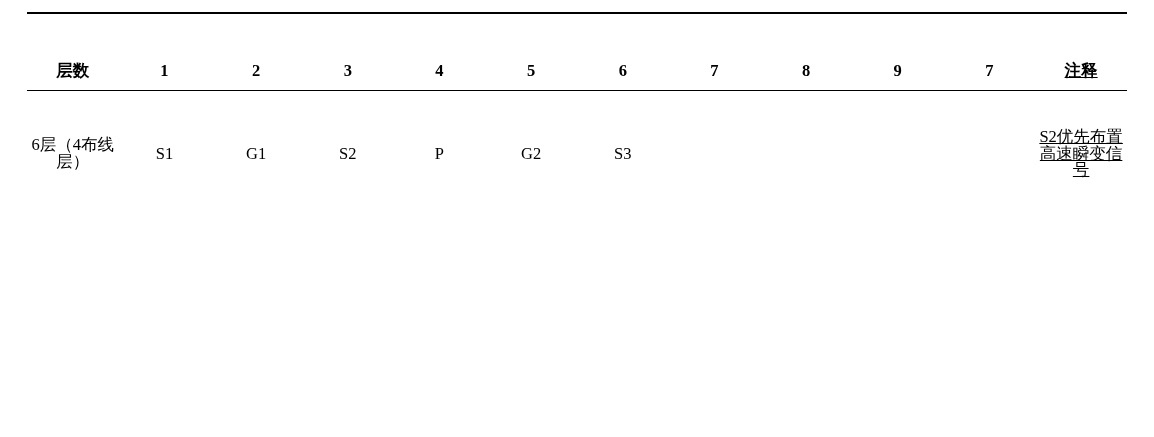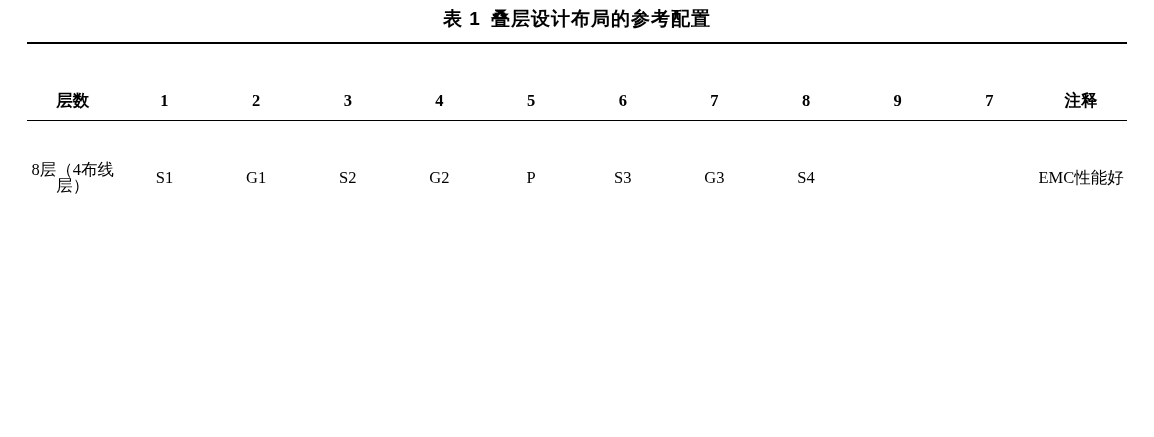--- a/index.html
+++ b/index.html
@@ -28,21 +28,21 @@
     letter-spacing: 1px;
     padding-top: 6px;
     padding-bottom: 10px;
   }
   .table-title .title-num {
     margin-right: 10px;
   }
   table.stack {
     border-collapse: collapse;
     width: 1100px;
-    margin: 0 auto;
+    margin: 12px auto;
     table-layout: fixed;
   }
   table.stack th, table.stack td {
     font-size: 16.5px;
     font-family: "Liberation Serif", serif;
     padding: 0;
     text-align: center;
     vertical-align: middle;
     line-height: 1.0;
     height: 38px;
@@ -64,30 +64,28 @@
   th.col-layers, td.col-layers {
     width: 170px;
     text-align: center;
   }
   th.col-n, td.col-n {
     width: 57px;
   }
   th.col-note, td.col-note {
     width: 360px;
     text-align: center;
+    text-decoration: underline;
   }
 </style>
 </head>
 <body>
 
 <div class="page">
 
-  <div class="table-title">
-    <span class="title-num">表 1</span><span>叠层设计布局的参考配置</span>
-  </div>
 
   <table class="stack">
     <colgroup>
       <col class="col-layers">
       <col class="col-n">
         <col class="col-n">
         <col class="col-n">
         <col class="col-n">
         <col class="col-n">
       <col class="col-n">
@@ -114,34 +112,34 @@
         <th class="col-n">9</th>
         <th class="col-n">7</th>
         <th class="col-note">注释</th>
       </tr>
       <tr class="rule-mid">
         <td colspan="12"></td>
       </tr>
 
 
 
-
       <tr>
-        <td class="col-layers">8层（4布线层）</td>
+        <td class="col-layers">6层（4布线层）</td>
         <td class="col-n">S1</td>
         <td class="col-n">G1</td>
         <td class="col-n">S2</td>
+        <td class="col-n">P</td>
         <td class="col-n">G2</td>
-        <td class="col-n">P</td>
         <td class="col-n">S3</td>
-        <td class="col-n">G3</td>
-        <td class="col-n">S4</td>
         <td class="col-n"></td>
         <td class="col-n"></td>
-        <td class="col-note">EMC性能好</td>
+        <td class="col-n"></td>
+        <td class="col-n"></td>
+        <td class="col-note">S2优先布置高速瞬变信号</td>
       </tr>
+
 
 
 
     </tbody>
   </table>
 
 </div>
 
 </body></html>

